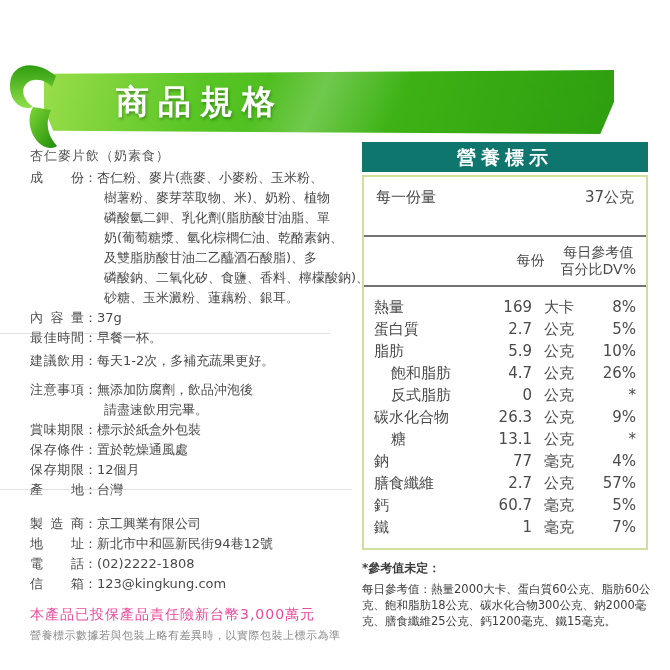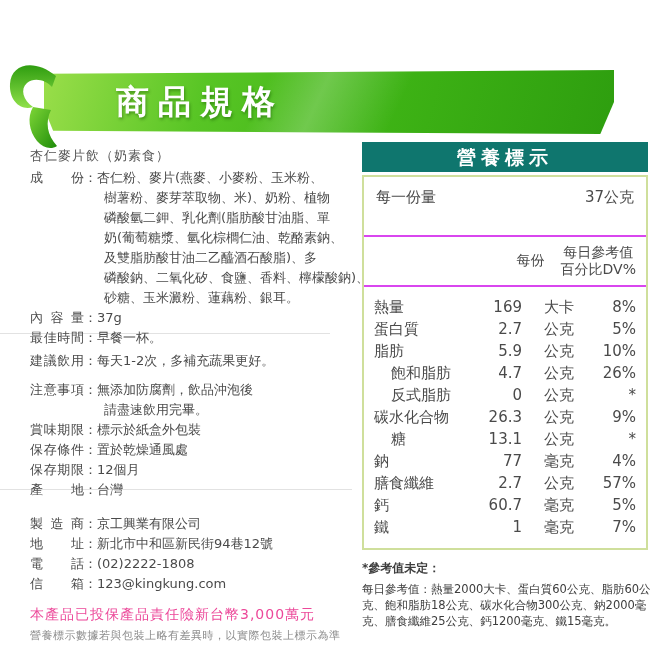--- a/index.html
+++ b/index.html
@@ -46,32 +46,32 @@
   .maker-block{margin-top:14px;}
   .note-red{color:#ec4899;font-size:14px;letter-spacing:1px;margin-top:10px;white-space:nowrap;}
   .note-gray{color:#8c8c8c;font-size:11px;letter-spacing:.5px;margin-top:2px;white-space:nowrap;}
   
   .nutri{position:absolute;left:362px;top:142px;width:286px;}
   .nutri-head{
     height:30px;line-height:30px;background:#0f766e;color:#ffffff;
     text-align:center;font-size:19px;font-weight:bold;letter-spacing:5px;
   }
   .nutri-box{border:2px solid #cfdf9c;margin-top:3px;background:#fff;}
-  .sec{border-top:2px solid #d946ef;}
+  .sec{border-top:2px solid #737373;}
   .sec:first-child{border-top:none;}
   .sec-serving{display:flex;justify-content:space-between;padding:11px 12px 28px 12px;font-size:15px;}
   .sec-colhead{display:flex;justify-content:flex-end;align-items:center;padding:7px 8px;font-size:14px;}
   .colhead-per{margin-right:16px;}
   .colhead-dv{text-align:center;line-height:17px;margin-right:2px;}
   .sec-rows{padding:9px 10px 10px 10px;}
   .n-row{display:flex;align-items:center;height:22px;font-size:15px;}
   .n-name{flex:1;white-space:nowrap;}
   .n-name.indent{padding-left:17px;}
   .n-val{flex:0 0 44px;text-align:right;}
-  .n-unit{flex:0 0 44px;margin-left:22px;text-align:left;}
+  .n-unit{flex:0 0 44px;margin-left:12px;text-align:left;}
   .n-dv{flex:0 0 48px;text-align:right;}
   .foot{margin-top:10px;width:296px;}
   .foot-title{font-size:12px;font-weight:bold;color:#3d3d3d;}
   .foot-text{font-size:11.5px;line-height:16px;color:#3d3d3d;margin-top:4px;}
 </style>
 </head>
 <body>
 
 <div class="banner">
   <div class="band">

